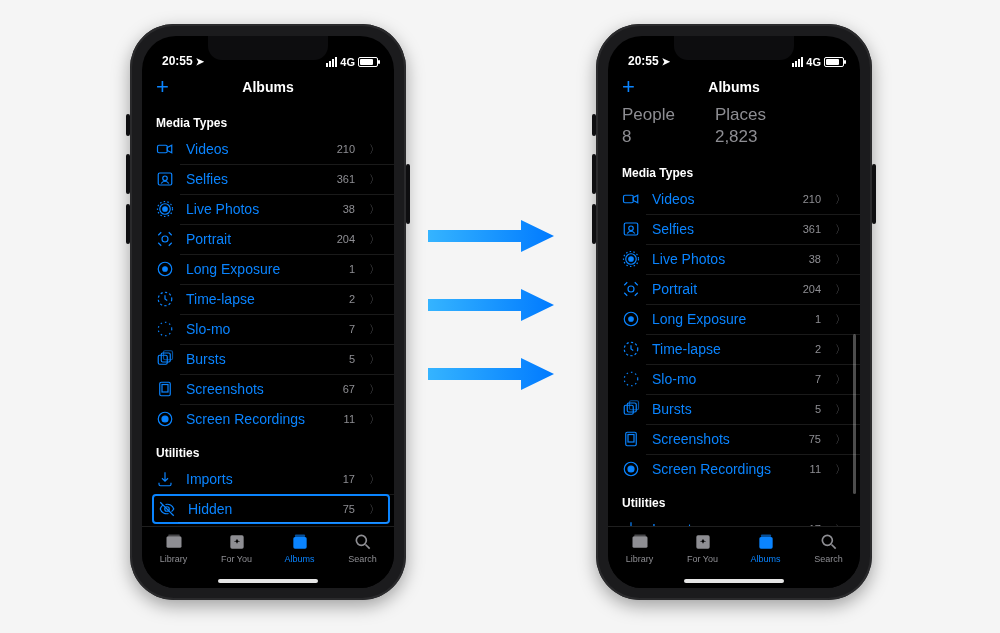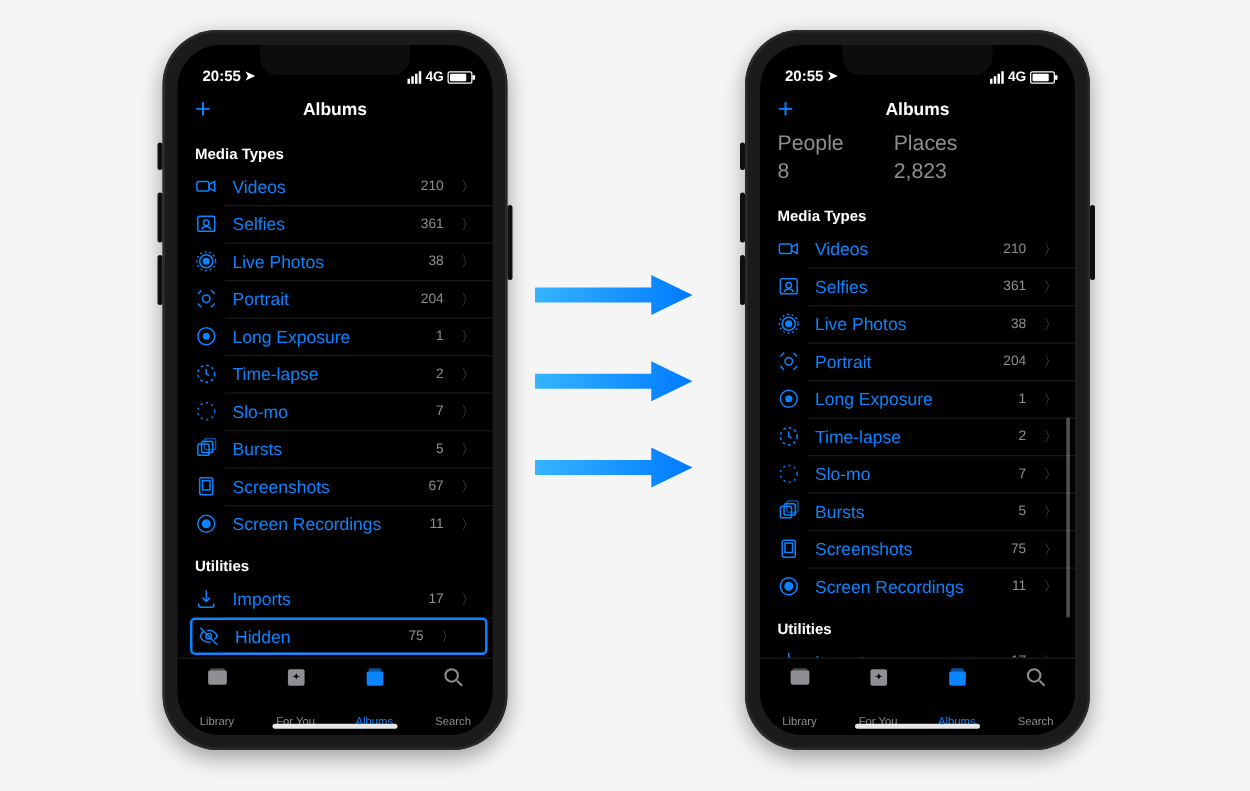--- a/index.html
+++ b/index.html
@@ -159,35 +159,35 @@
     display: inline-flex;
     align-items: center; justify-content: center;
     color: #0a84ff;
     flex-shrink: 0;
   }
   .highlight {
     border: 2px solid #0a84ff;
     border-radius: 4px;
     margin-left: -4px;
     padding-left: 4px;
-    padding-right: 24px;
+    padding-right: 8px;
     margin-right: 4px;
   }
   
   .tabbar {
     height: 62px;
     border-top: 0.5px solid rgba(255,255,255,.12);
     display: flex;
     padding-top: 6px;
     padding-bottom: 16px;
     background: #000;
   }
   .tab {
     flex:1;
-    display:flex; flex-direction:column; align-items:center; gap:21px;
+    display:flex; flex-direction:column; align-items:center; gap:3px;
     color:#8e8e93;
     font-size: 9px;
   }
   .tab.active { color:#0a84ff; }
   .tab .ticon { width:20px; height:18px; display:flex; align-items:center; justify-content:center; }
   .home-indicator {
     position:absolute;
     bottom:5px; left:50%; transform:translateX(-50%);
     width: 100px; height:4px;
     background:#fff; border-radius:3px; opacity:.9;

